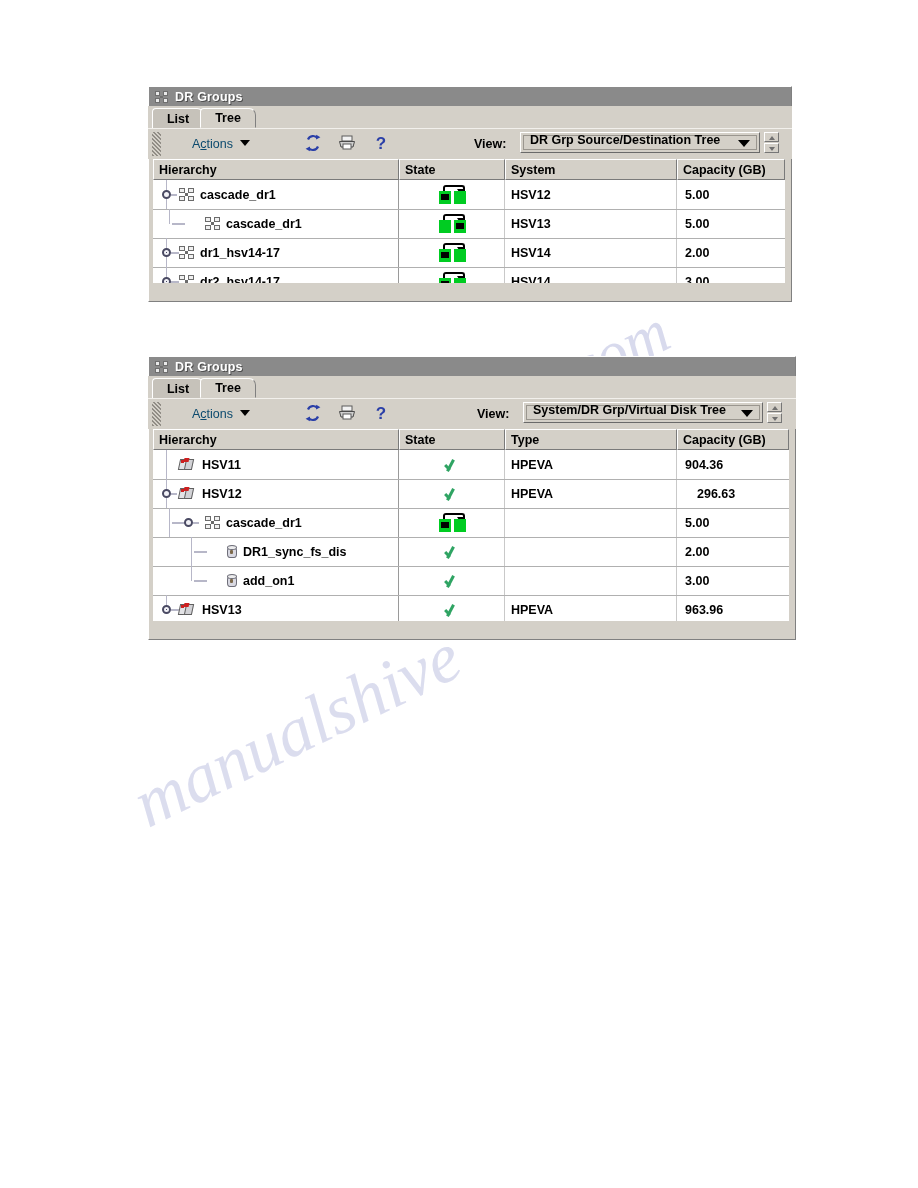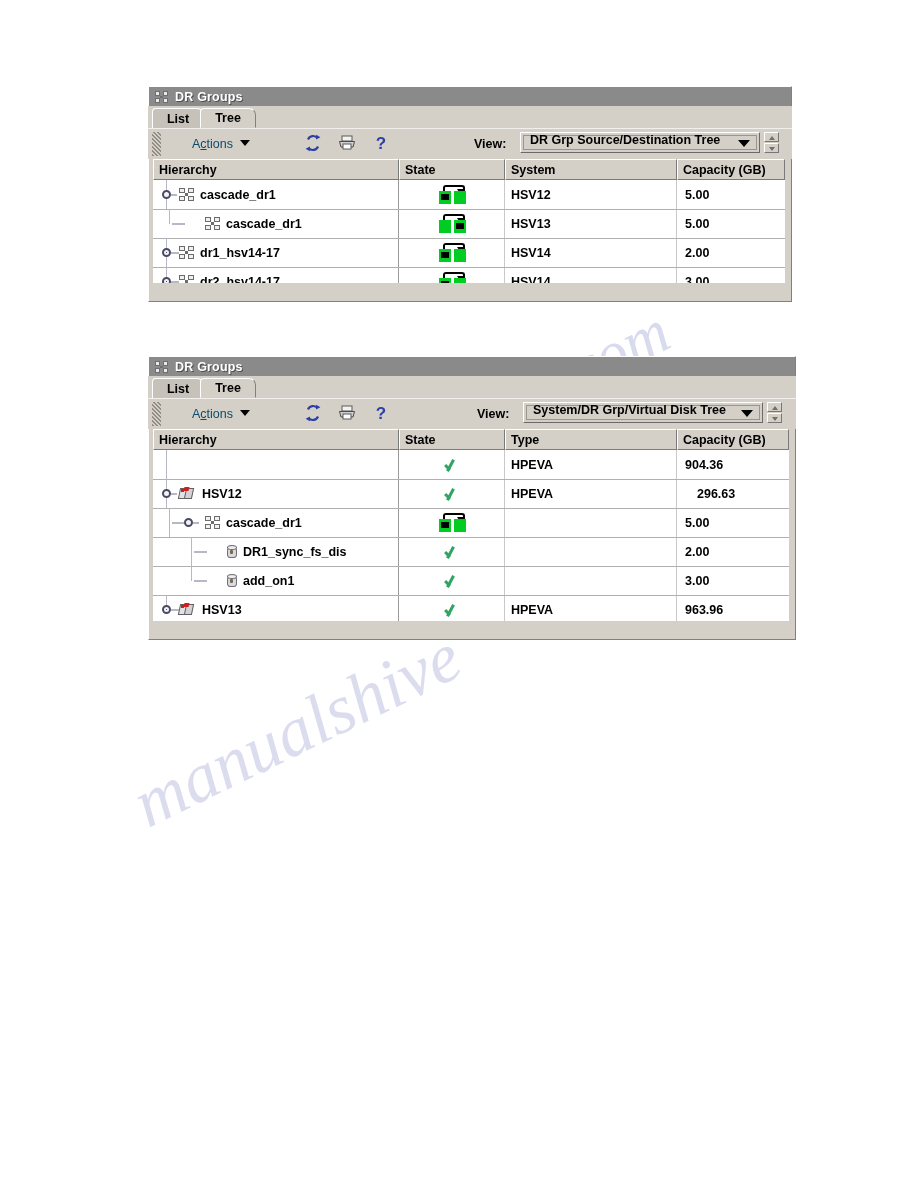--- a/index.html
+++ b/index.html
@@ -431,20 +431,29 @@
           <div class="hcell" style="left:524px;width:112px;">
             <span>Capacity (GB)</span>
           </div>
         </div>
         <div class="rows">
           <span class="vsep" style="left:245px;"></span>
           <span class="c-div" style="left:351px;"></span>
           <span class="c-div" style="left:523px;"></span>
           <div class="row" style="top:0px;">
             <span class="tline" style="left:13px;top:0;width:1px;height:29px;"></span>
+            <div class="cell hier" style="left:26px;width:220px;gap:6px;">
+              <span class="ico arrico">
+                <i class="p1"></i>
+                <i class="p2"></i>
+                <i class="r"></i>
+                <i class="r2"></i>
+              </span>
+              <span>HSV11</span>
+            </div>
             <div class="cell" style="left:246px;width:106px;justify-content:center;">
               <span class="chk"></span>
             </div>
             <div class="cell" style="left:358px;width:166px;">HPEVA</div>
             <div class="cell" style="left:532px;width:104px;">904.36</div>
           </div>
           <div class="row" style="top:29px;">
             <span class="tline" style="left:13px;top:0;width:1px;height:29px;"></span>
             <span class="tline" style="left:13px;top:0;width:1px;height:15px;"></span>
             <span class="knob" style="left:9px;top:10px;"></span>

